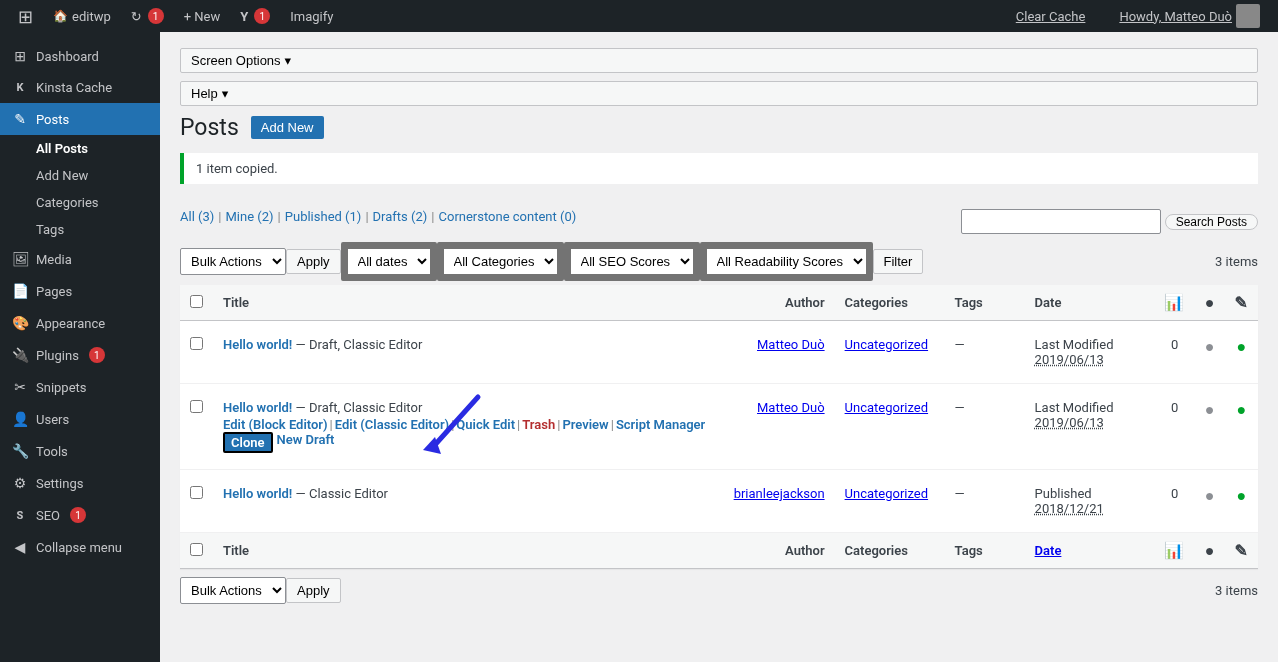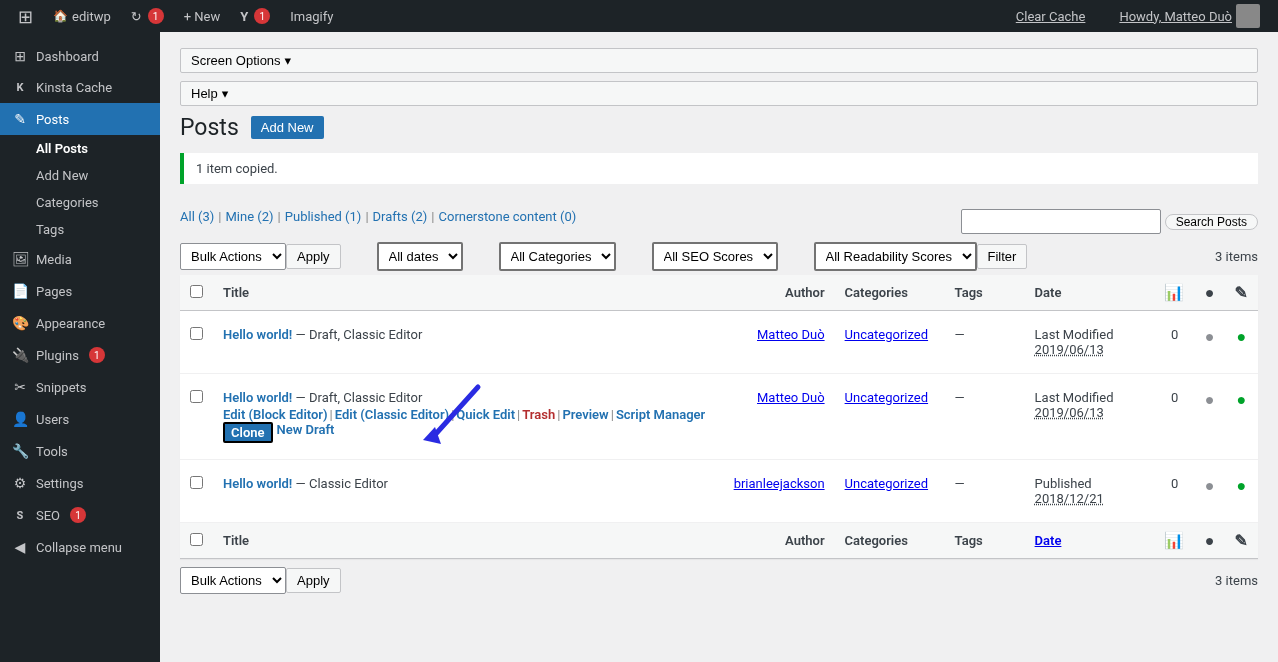--- a/index.html
+++ b/index.html
@@ -198,26 +198,25 @@
     }
     .apply-btn {
       background: #f6f7f7;
       border: 1px solid #c3c4c7;
       border-radius: 2px;
       padding: 4px 10px;
       cursor: pointer;
       font-size: 13px;
     }
     .filter-select {
-      border: 2px solid #737373;
+      border: 7px solid #737373;
       border-radius: 2px;
       padding: 4px 6px;
       font-size: 13px;
       background: #fff;
-      margin-left: 36px;
     }
     .filter-btn {
       background: #f6f7f7;
       border: 1px solid #c3c4c7;
       border-radius: 2px;
       padding: 4px 10px;
       cursor: pointer;
       font-size: 13px;
     }
     .items-count {

